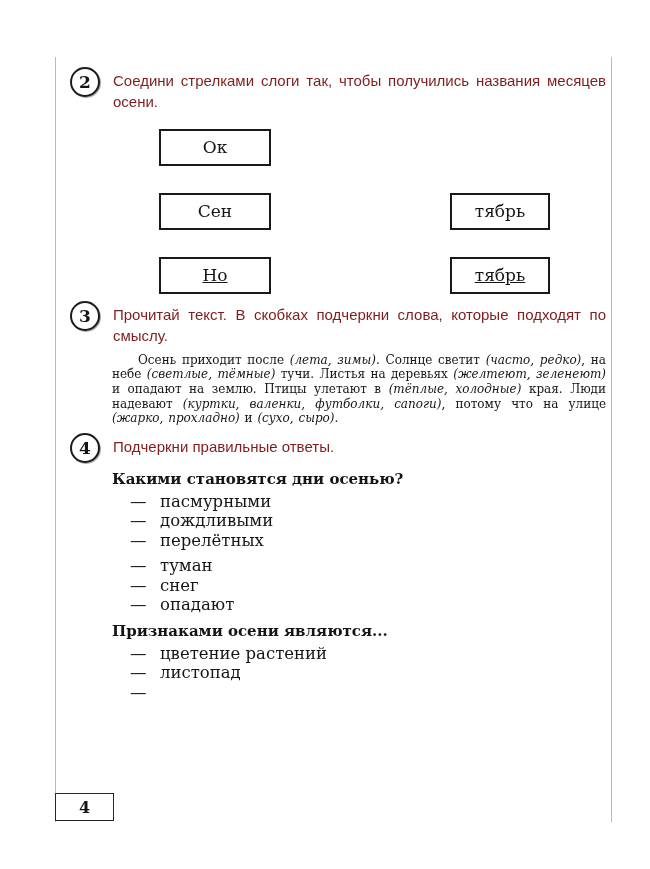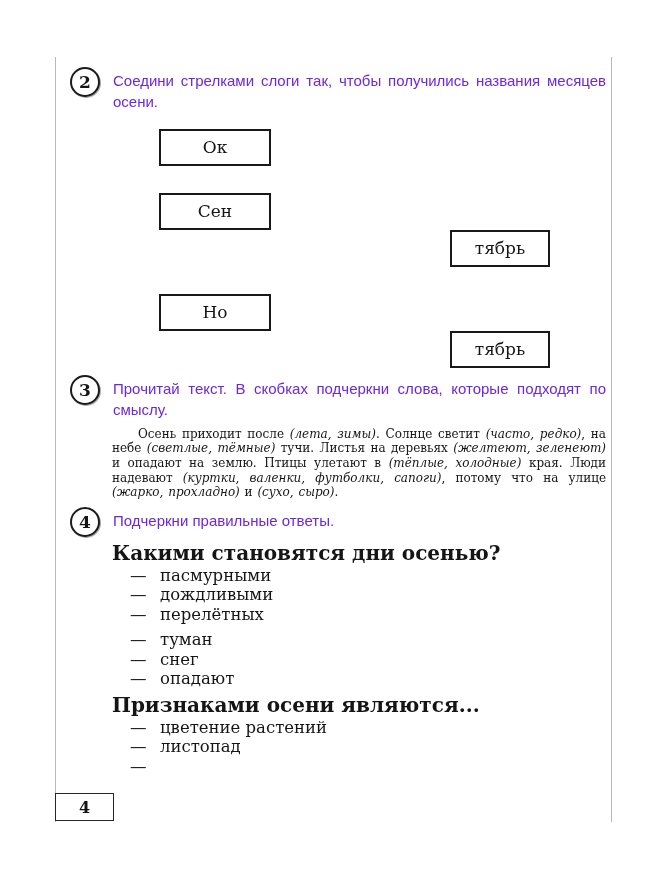--- a/index.html
+++ b/index.html
@@ -30,32 +30,31 @@
     flex:0 0 30px; width:30px; height:30px;
     border:2px solid #1b1b1b; border-radius:50%;
     display:flex; align-items:center; justify-content:center;
     font-weight:bold; font-size:17px;
     box-shadow:1px 1px 0 rgba(0,0,0,0.35);
     margin-top:-3px; background:#fff;
   }
   .instruction {
     flex:1;
     font-family:"Liberation Sans", sans-serif;
-    font-size:15px; line-height:1.43; text-align:justify; color:#6d28d9;
+    font-size:15px; line-height:1.43; text-align:justify; color:#7f1d1d;
   }
 
   
   .boxes { margin:16px 0 10px; }
   .boxes-row {
     display:flex;
     padding-left:89px; padding-right:56px;
     margin-bottom:27px;
-    flex-direction:column;
   }
-  .boxes-row:last-child { margin-bottom:0; }
+  .boxes-row:last-child { margin-bottom:0;text-decoration:underline; }
   .syl-box {
     border:2px solid #191919; height:37px;
     display:flex; align-items:center; justify-content:center;
     font-size:17px; background:#fff;
   }
   .syl-box.left  { width:112px; }
   .syl-box.right { width:100px; margin-left:auto; }
 
   
   .body-text {
@@ -63,21 +62,21 @@
     font-size:12px; line-height:1.22; text-align:justify;
     text-indent:26px; word-spacing:1px;
   }
   .seg.it { font-style:italic; }
 
   
   .ex4-block { margin-top:6px; }
   .q-group { margin-top:6px; }
   .question {
     margin:6px 0 2px 42px; width:494px;
-    font-weight:bold; font-size:20px; line-height:21px;
+    font-weight:bold; font-size:15px; line-height:21px;
   }
   .option {
     display:flex; margin-left:60px;
     font-size:16.5px; line-height:19.5px;
   }
   .opt-dash { flex:0 0 30px; width:30px; }
 
   
   .page-num-box {
     position:absolute; left:55px; top:793px;

